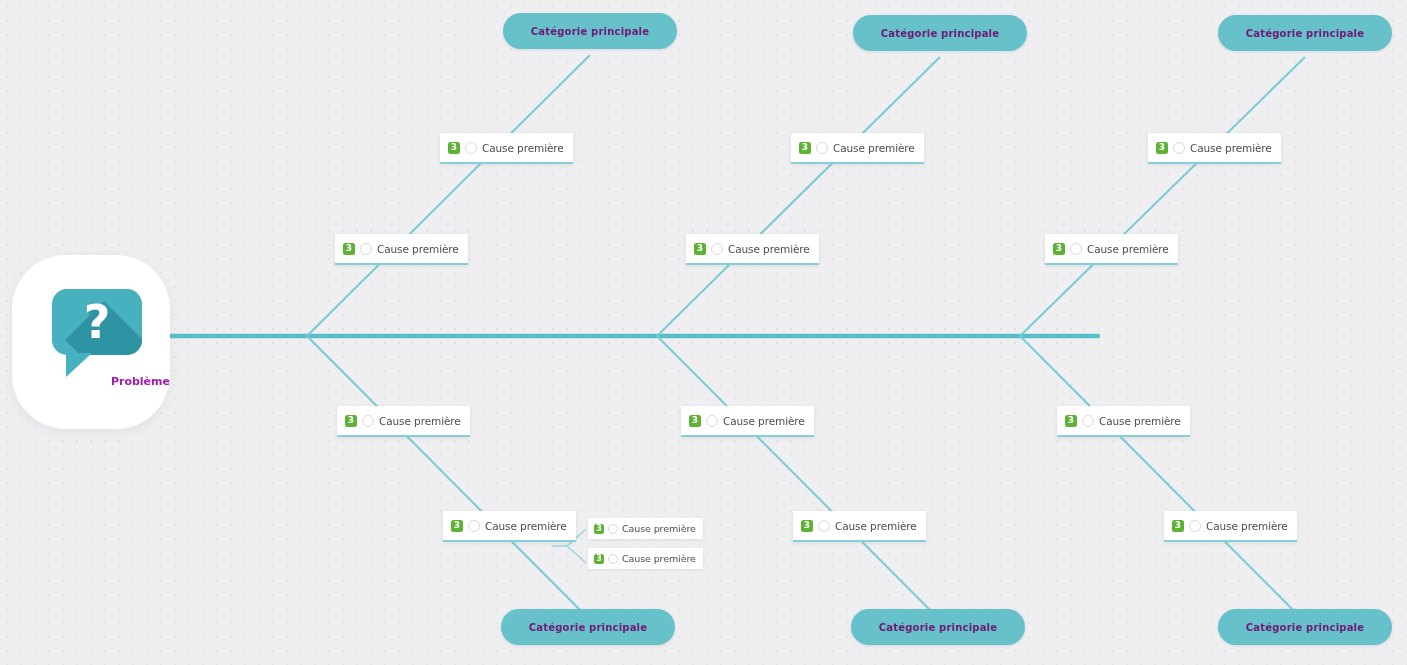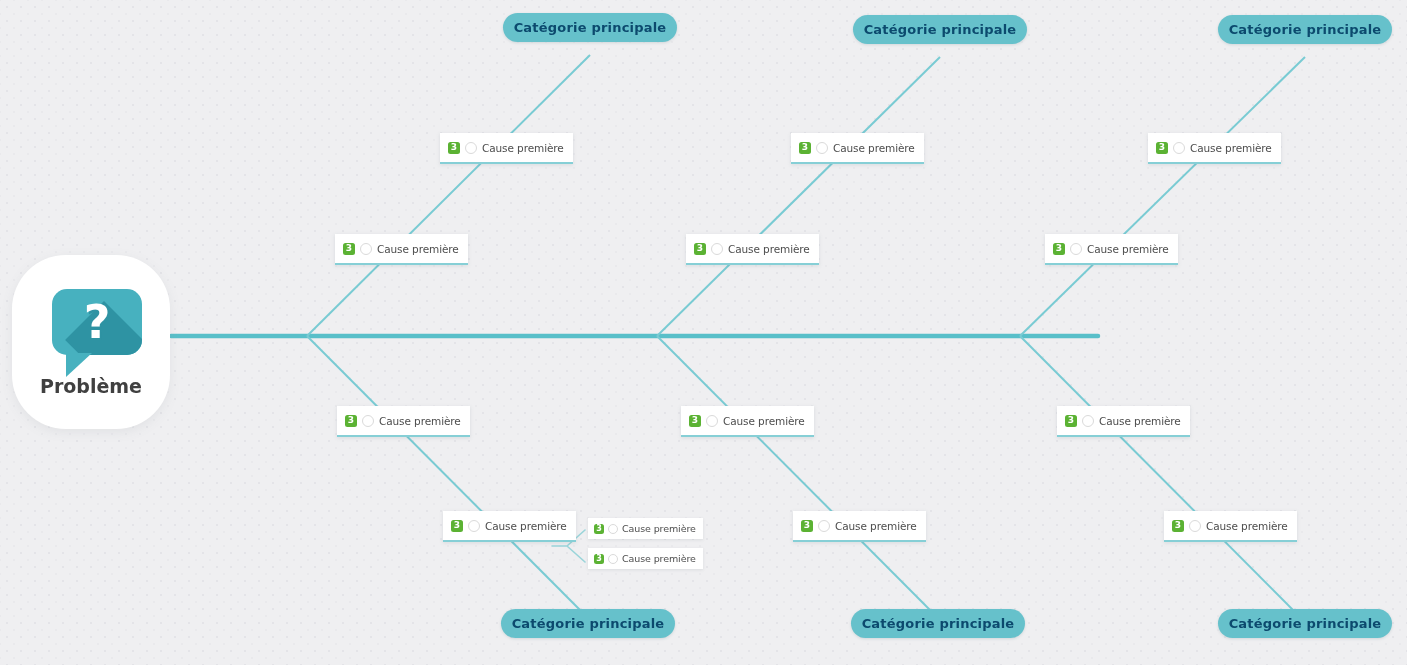--- a/index.html
+++ b/index.html
@@ -10,22 +10,22 @@
     background-image:
       radial-gradient(circle,#e4e4e8 1px,rgba(0,0,0,0) 1.4px),
       radial-gradient(circle,#e9e9ec 1px,rgba(0,0,0,0) 1.4px);
     background-size:14px 14px,14px 14px;
     background-position:0 0,7px 7px;
   }
   svg.lines{position:absolute;left:0;top:0;z-index:1;}
 
   
   .pill{
-    position:absolute;z-index:3;width:174px;height:29px;border-radius:22px;
-    background:#66c1cb;color:#0c4a6e;font-size:13px;font-weight:bold;
+    position:absolute;z-index:3;width:174px;height:36px;border-radius:22px;
+    background:#66c1cb;color:#701a75;font-size:10px;font-weight:bold;
     display:flex;align-items:center;justify-content:center;letter-spacing:.2px;
     box-shadow:0 1px 3px rgba(80,110,120,.18);cursor:pointer;
   }
 
   
   .cause{
     position:absolute;z-index:3;height:31px;background:#ffffff;
     border-bottom:2px solid #86cfd6;box-sizing:border-box;
     display:flex;align-items:center;gap:5px;padding:0 9px 0 8px;
     box-shadow:0 1px 4px rgba(70,90,100,.13);white-space:nowrap;cursor:pointer;
@@ -71,22 +71,22 @@
   .qmark{
     position:absolute;left:0;top:0;width:100%;height:100%;
     display:flex;align-items:center;justify-content:center;
     color:#ffffff;font-size:46px;font-weight:bold;
   }
   .tail{
     position:absolute;left:54px;top:98px;width:0;height:0;
     border-top:24px solid #47b1bf;border-right:26px solid transparent;
   }
   .problem-label{
-    position:absolute;left:0;right:0;top:120px;text-align:center;
-    font-size:19px;font-weight:bold;color:#404040;
+    position:absolute;left:0;right:0;top:120px;text-align:right;
+    font-size:11px;font-weight:bold;color:#a21caf;
   }
 </style>
 </head>
 <body>
 
 <div class="canvas">
 
   <svg class="lines" width="1407" height="665" viewBox="0 0 1407 665">
 
     <line x1="171" y1="336" x2="1098" y2="336" stroke="#58bfc9" stroke-width="4.5" stroke-linecap="round"></line>

